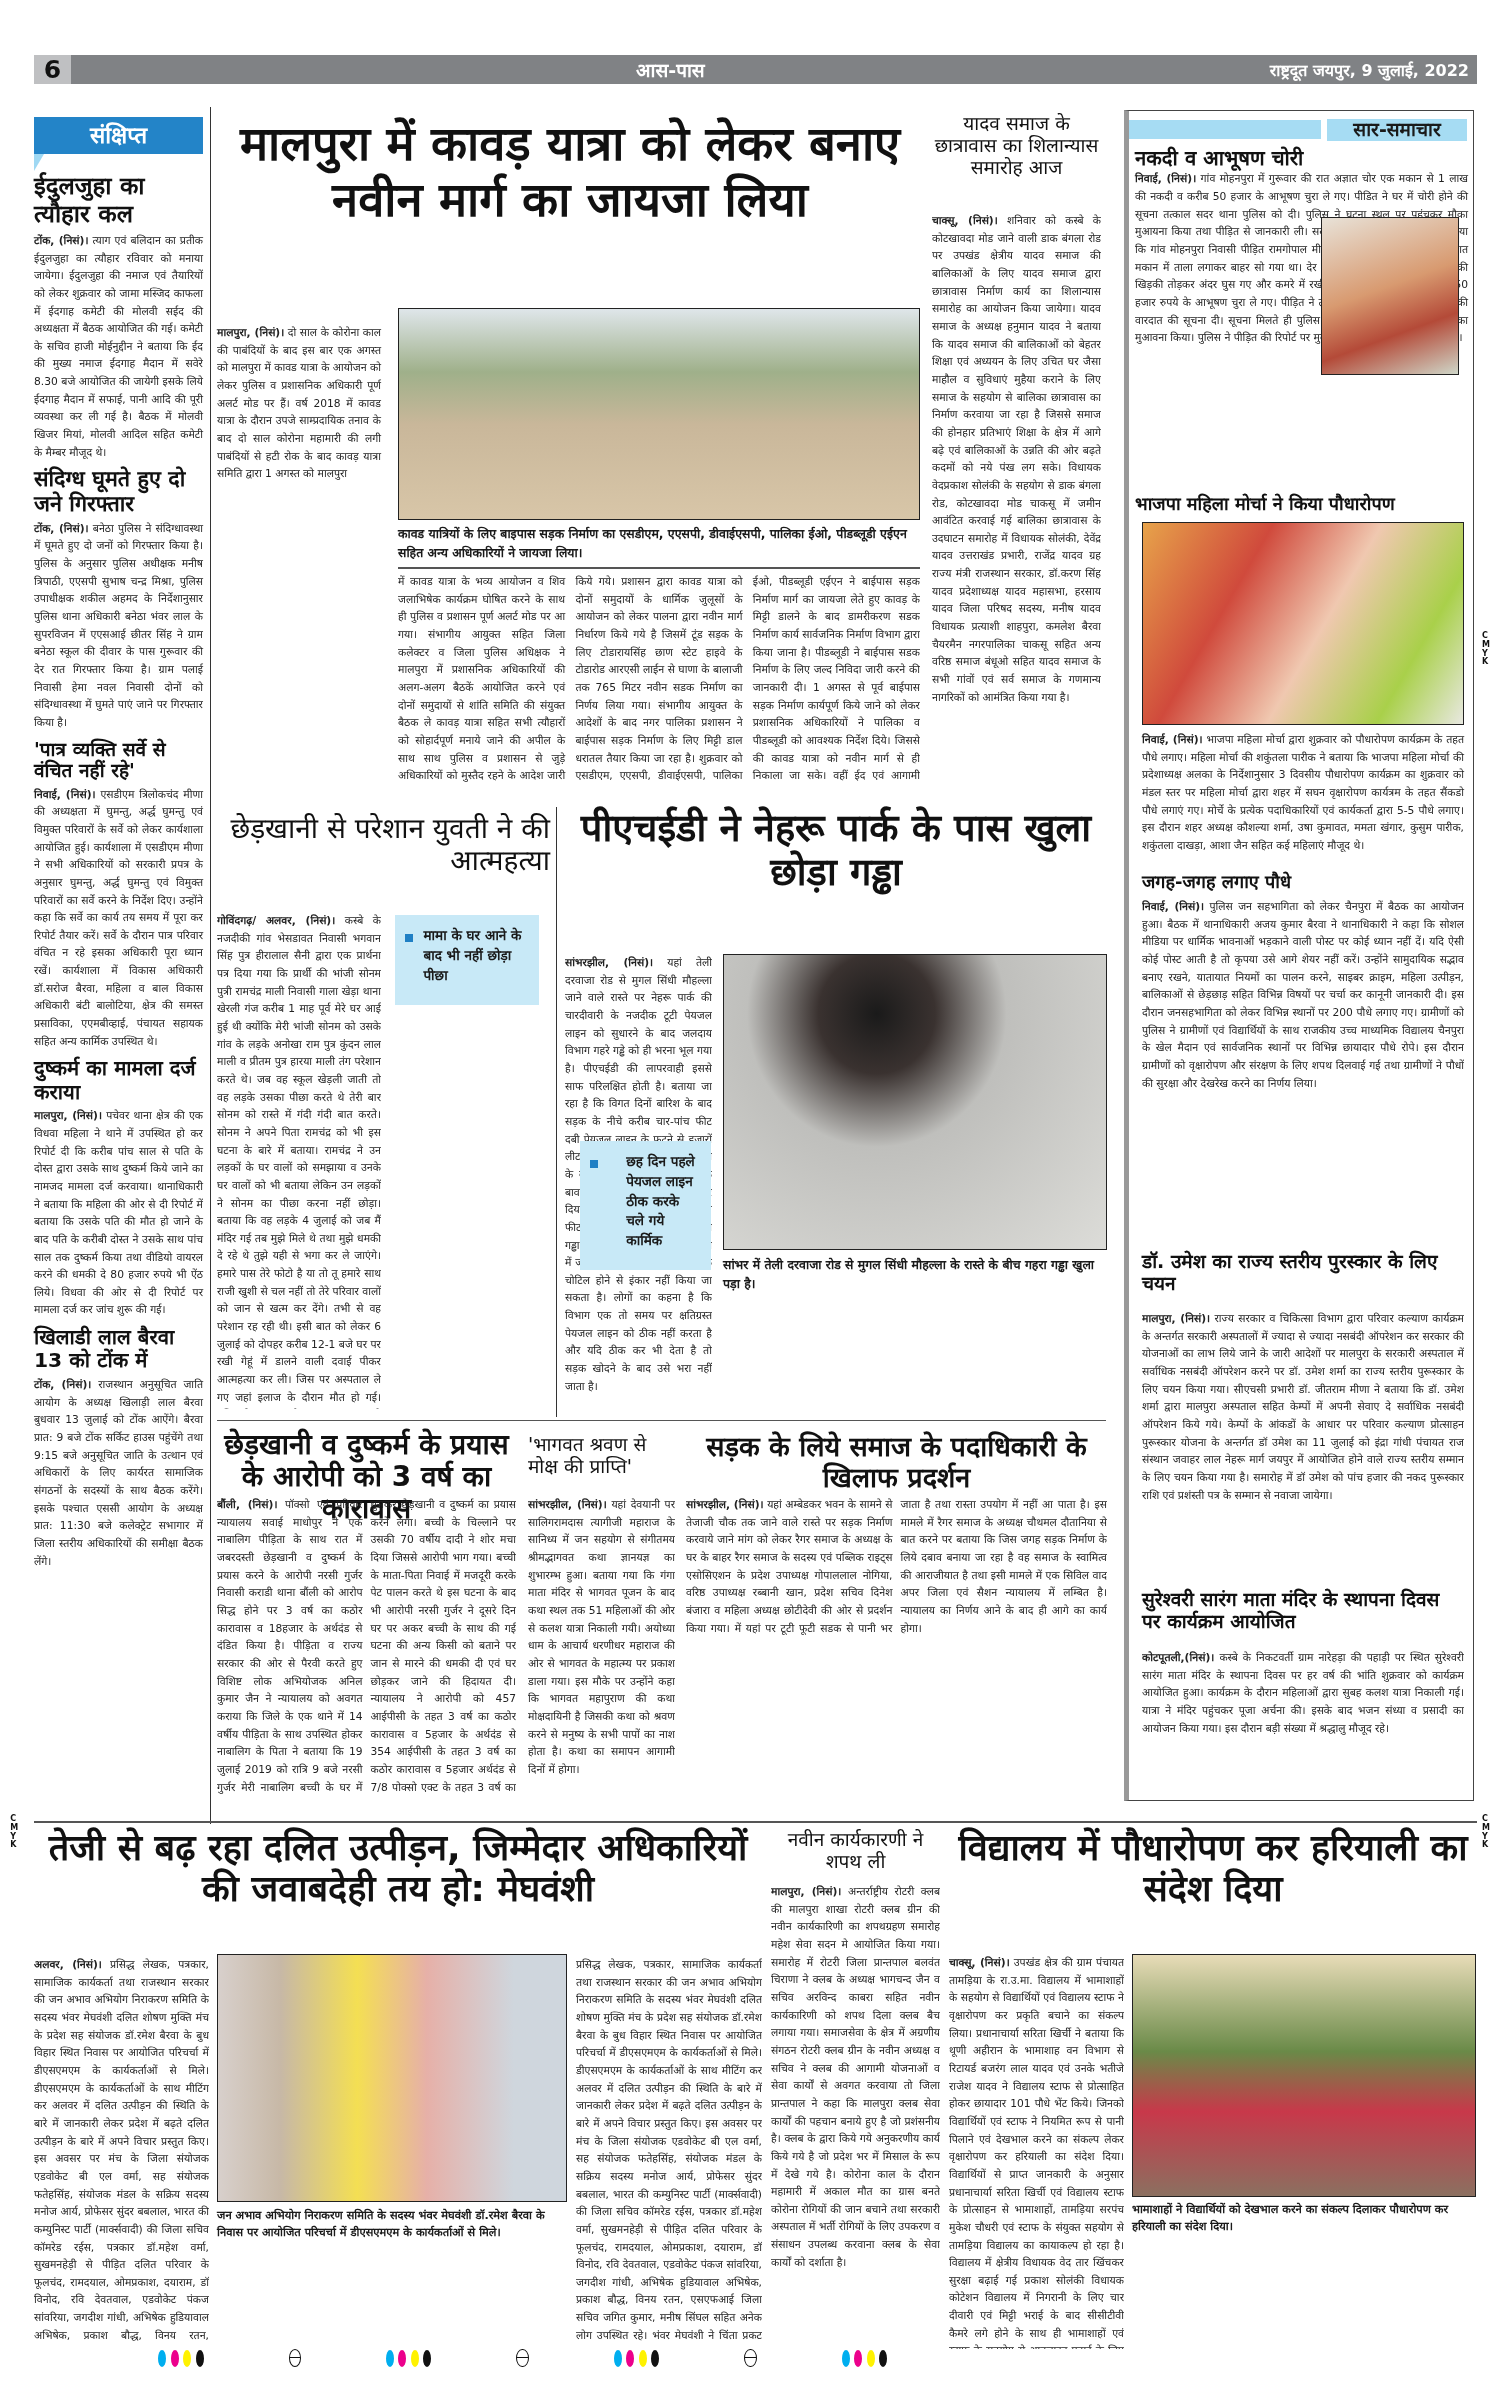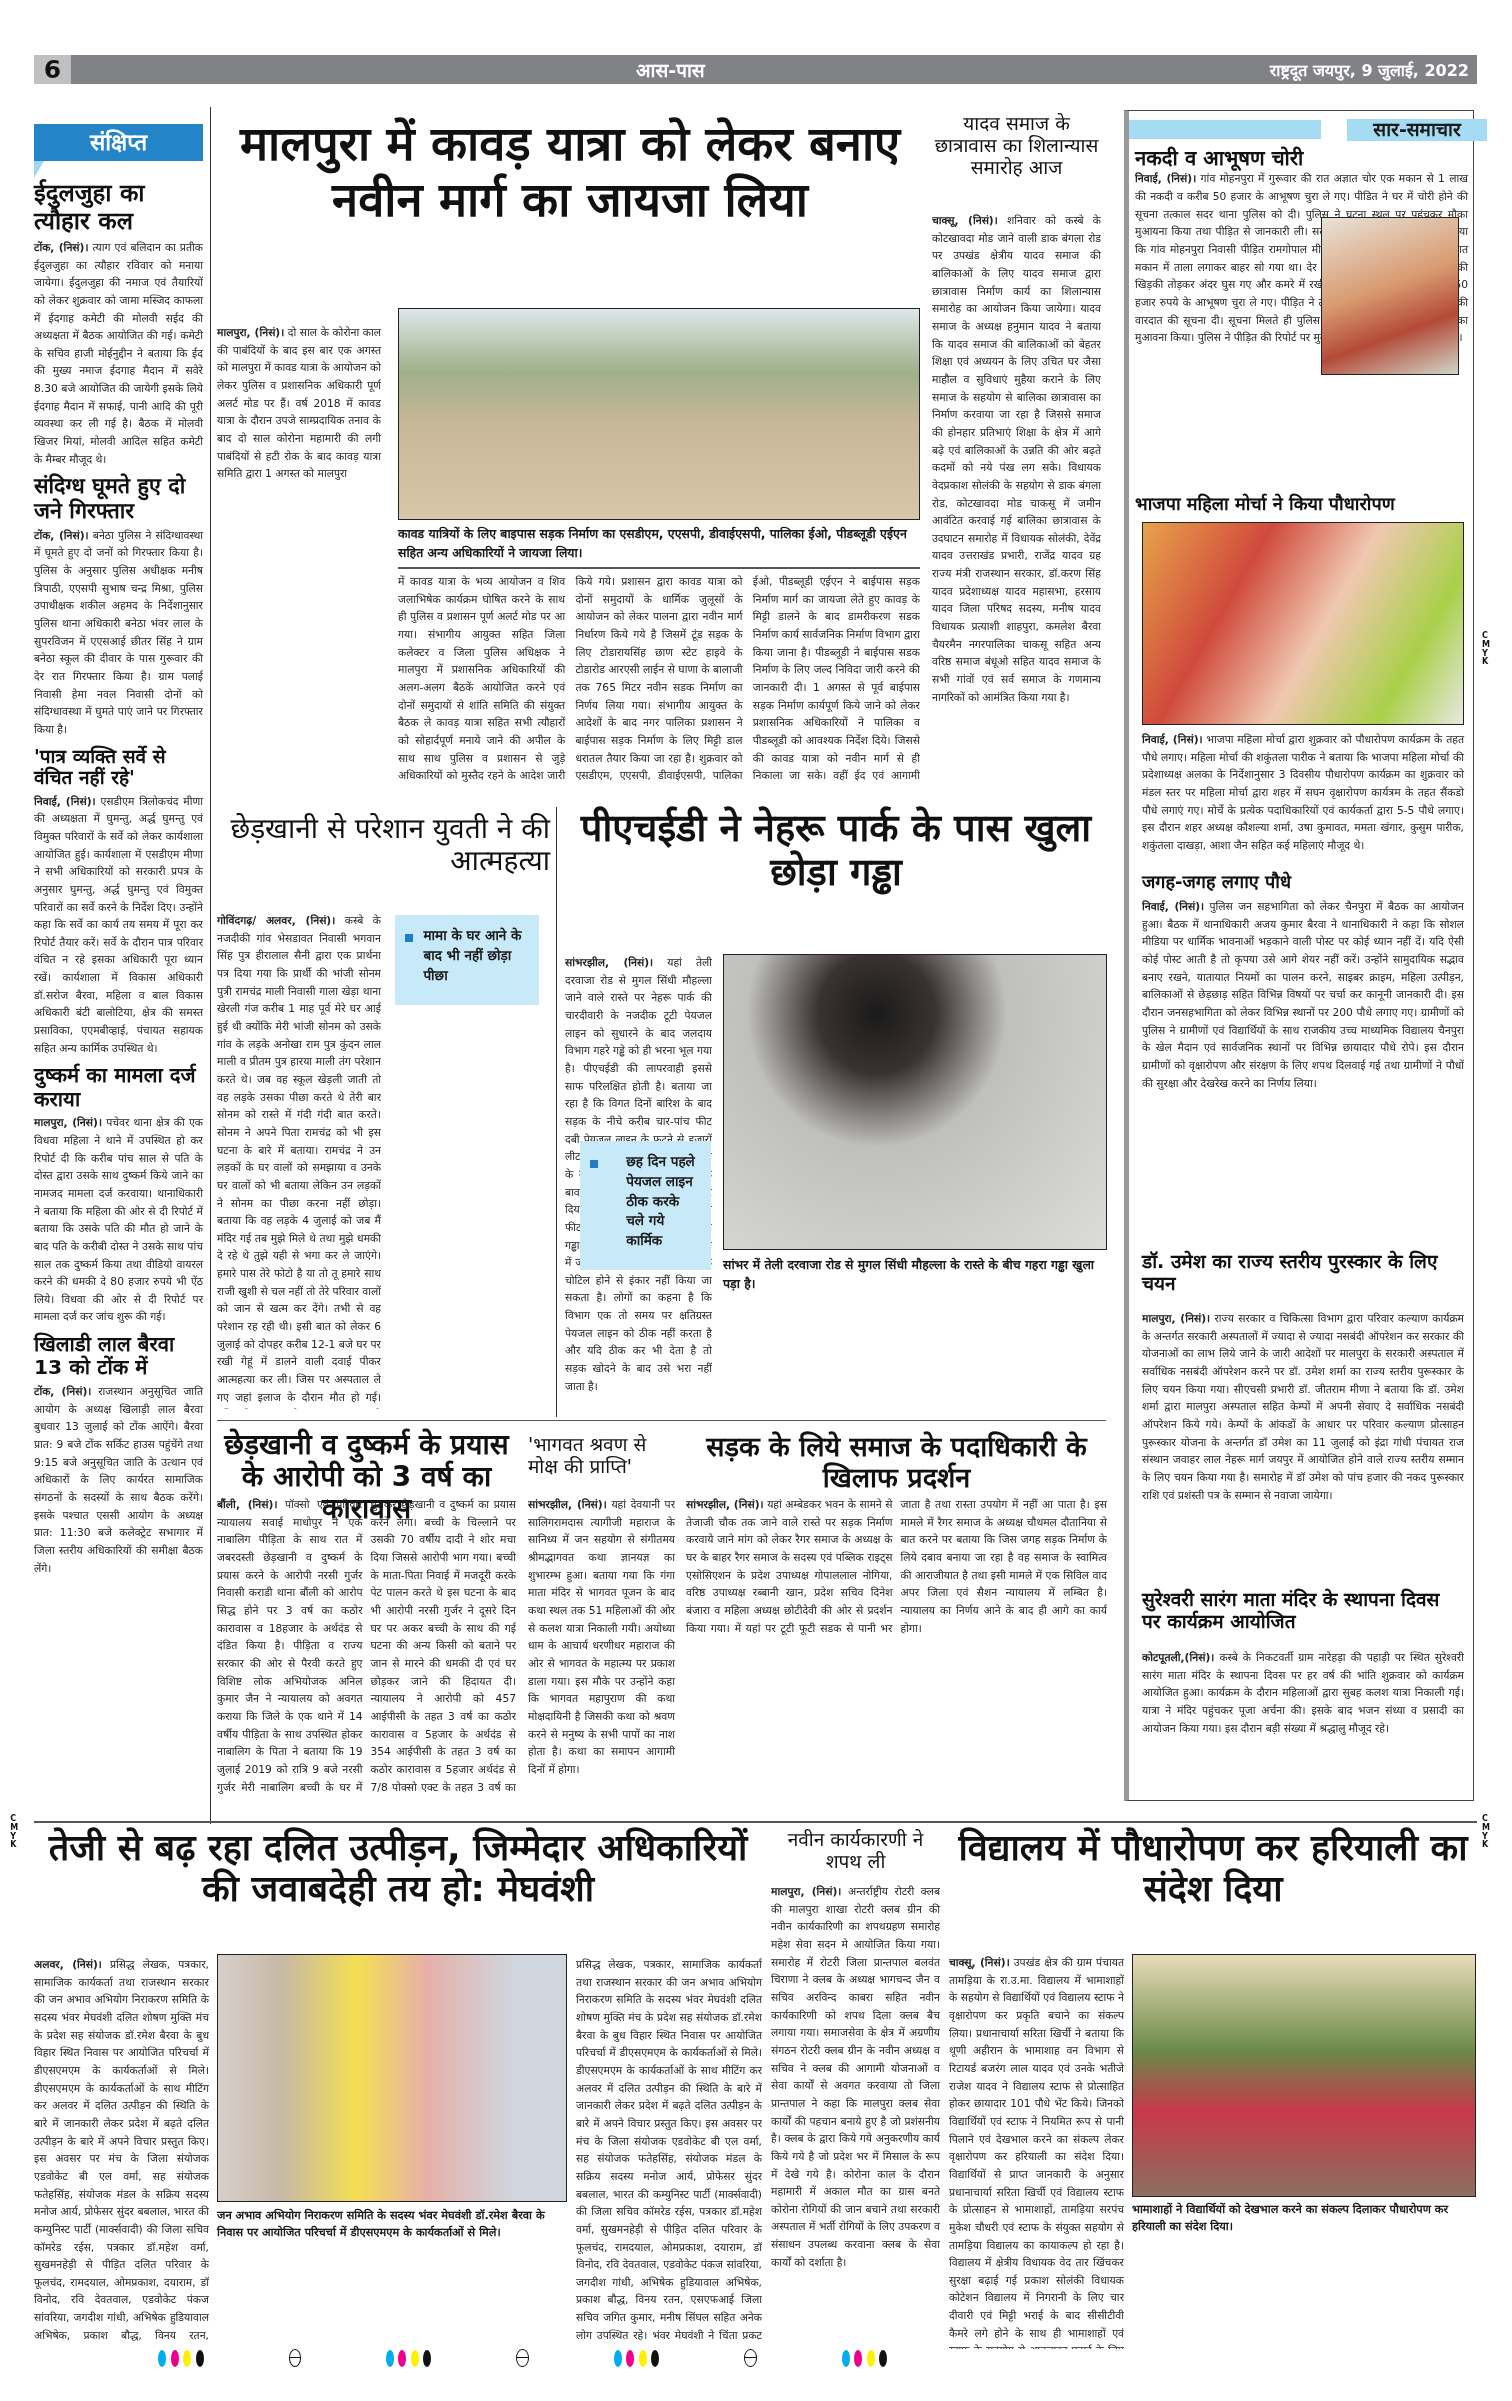--- a/index.html
+++ b/index.html
@@ -28,21 +28,21 @@
 </style>
 </head>
 <body>
 
 <div class="abs hdr">
   <div class="pg">6</div>
   <div class="sec">आस-पास</div>
   <div class="dt">राष्ट्रदूत जयपुर, 9 जुलाई, 2022</div>
 </div>
 
-<div class="abs" style="left:34px; top:124px; width:169px;">
+<div class="abs" style="left:34px; top:117px; width:169px;">
   <div class="tag-blue" style="height:37px; line-height:37px;">संक्षिप्त</div>
   <div style="width:0;height:0;border-left:10.2px solid #9fd8f3;border-bottom:17px solid transparent;"></div>
   <div class="hl" style="font-size:24px; margin-top:2.3px;">ईदुलजुहा का त्यौहार कल</div>
   <div class="body" style="margin-top:3.4px;"><b>टोंक, (निसं)।</b> <span>त्याग एवं बलिदान का प्रतीक ईदुलजुहा का त्यौहार रविवार को मनाया जायेगा। ईदुलजुहा की नमाज एवं तैयारियों को लेकर शुक्रवार को जामा मस्जिद काफला में ईदगाह कमेटी की मोलवी सईद की अध्यक्षता में बैठक आयोजित की गई। कमेटी के सचिव हाजी मोईनुद्दीन ने बताया कि ईद की मुख्य नमाज ईदगाह मैदान में सवेरे 8.30 बजे आयोजित की जायेगी इसके लिये ईदगाह मैदान में सफाई, पानी आदि की पूरी व्यवस्था कर ली गई है। बैठक में मोलवी खिजर मियां, मोलवी आदिल सहित कमेटी के मैम्बर मौजूद थे।</span></div>
   <div class="hl" style="font-size:21.5px; margin-top:5.6px;">संदिग्ध घूमते हुए दो जने गिरफ्तार</div>
   <div class="body" style="margin-top:3.4px;"><b>टोंक, (निसं)।</b> <span>बनेठा पुलिस ने संदिग्धावस्था में घूमते हुए दो जनों को गिरफ्तार किया है। पुलिस के अनुसार पुलिस अधीक्षक मनीष त्रिपाठी, एएसपी सुभाष चन्द्र मिश्रा, पुलिस उपाधीक्षक शकील अहमद के निर्देशानुसार पुलिस थाना अधिकारी बनेठा भंवर लाल के सुपरविजन में एएसआई छीतर सिंह ने ग्राम बनेठा स्कूल की दीवार के पास गुरूवार की देर रात गिरफ्तार किया है। ग्राम पलाई निवासी हेमा नवल निवासी दोनों को संदिग्धावस्था में घुमते पाएं जाने पर गिरफ्तार किया है।</span></div>
   <div class="hl" style="font-size:19px; margin-top:6.8px;">'पात्र व्यक्ति सर्वे से वंचित नहीं रहे'</div>
   <div class="body" style="margin-top:3.4px;"><b>निवाई, (निसं)।</b> <span>एसडीएम त्रिलोकचंद मीणा की अध्यक्षता में घुमन्तु, अर्द्ध घुमन्तु एवं विमुक्त परिवारों के सर्वे को लेकर कार्यशाला आयोजित हुई। कार्यशाला में एसडीएम मीणा ने सभी अधिकारियों को सरकारी प्रपत्र के अनुसार घुमन्तु, अर्द्ध घुमन्तु एवं विमुक्त परिवारों का सर्वे करने के निर्देश दिए। उन्होंने कहा कि सर्वे का कार्य तय समय में पूरा कर रिपोर्ट तैयार करें। सर्वे के दौरान पात्र परिवार वंचित न रहे इसका अधिकारी पूरा ध्यान रखें। कार्यशाला में विकास अधिकारी डॉ.सरोज बैरवा, महिला व बाल विकास अधिकारी बंटी बालोटिया, क्षेत्र की समस्त प्रसाविका, एएमबीव्हाई, पंचायत सहायक सहित अन्य कार्मिक उपस्थित थे।</span></div>
   <div class="hl" style="font-size:20.3px; margin-top:6.8px;">दुष्कर्म का मामला दर्ज कराया</div>
   <div class="body" style="margin-top:3.4px;"><b>मालपुरा, (निसं)।</b> <span>पचेवर थाना क्षेत्र की एक विधवा महिला ने थाने में उपस्थित हो कर रिपोर्ट दी कि करीब पांच साल से पति के दोस्त द्वारा उसके साथ दुष्कर्म किये जाने का नामजद मामला दर्ज करवाया। थानाधिकारी ने बताया कि महिला की ओर से दी रिपोर्ट में बताया कि उसके पति की मौत हो जाने के बाद पति के करीबी दोस्त ने उसके साथ पांच साल तक दुष्कर्म किया तथा वीडियो वायरल करने की धमकी दे 80 हजार रुपये भी ऐंठ लिये। विधवा की ओर से दी रिपोर्ट पर मामला दर्ज कर जांच शुरू की गई।</span></div>
@@ -58,21 +58,21 @@
 <div class="abs photo" style="left:398px; top:308px; width:522px; height:212px; background:linear-gradient(180deg,#dfe6ea 0%,#9fb08a 30%,#c9b79a 55%,#d8c6a8 100%);"></div>
 <div class="abs cap" style="left:398px; top:525px; width:522px;">कावड यात्रियों के लिए बाइपास सड़क निर्माण का एसडीएम, एएसपी, डीवाईएसपी, पालिका ईओ, पीडब्लूडी एईएन सहित अन्य अधिकारियों ने जायजा लिया।</div>
 <div class="abs hr" style="left:398px; top:567px; width:522px; height:1.7px;"></div>
 <div class="abs body" style="left:398px; top:573px; width:522px; column-count:3; column-gap:10.2px; height:212px; overflow:hidden;">में कावड यात्रा के भव्य आयोजन व शिव जलाभिषेक कार्यक्रम घोषित करने के साथ ही पुलिस व प्रशासन पूर्ण अलर्ट मोड पर आ गया। संभागीय आयुक्त सहित जिला कलेक्टर व जिला पुलिस अधिक्षक ने मालपुरा में प्रशासनिक अधिकारियों की अलग-अलग बैठकें आयोजित करने एवं दोनों समुदायों से शांति समिति की संयुक्त बैठक ले कावड़ यात्रा सहित सभी त्यौहारों को सोहार्दपूर्ण मनाये जाने की अपील के साथ साथ पुलिस व प्रशासन से जुड़े अधिकारियों को मुस्तैद रहने के आदेश जारी किये गये। प्रशासन द्वारा कावड यात्रा को दोनों समुदायों के धार्मिक जुलूसों के आयोजन को लेकर पालना द्वारा नवीन मार्ग निर्धारण किये गये है जिसमें टूंड सड़क के लिए टोडारायसिंह छाण स्टेट हाइवे के टोडारोड आरएसी लाईन से घाणा के बालाजी तक 765 मिटर नवीन सडक निर्माण का निर्णय लिया गया। संभागीय आयुक्त के आदेशों के बाद नगर पालिका प्रशासन ने बाईपास सड़क निर्माण के लिए मिट्टी डाल धरातल तैयार किया जा रहा है। शुक्रवार को एसडीएम, एएसपी, डीवाईएसपी, पालिका ईओ, पीडब्लूडी एईएन ने बाईपास सड़क निर्माण मार्ग का जायजा लेते हुए कावड़ के मिट्टी डालने के बाद डामरीकरण सडक निर्माण कार्य सार्वजनिक निर्माण विभाग द्वारा किया जाना है। पीडब्लूडी ने बाईपास सडक निर्माण के लिए जल्द निविदा जारी करने की जानकारी दी। 1 अगस्त से पूर्व बाईपास सड़क निर्माण कार्यपूर्ण किये जाने को लेकर प्रशासनिक अधिकारियों ने पालिका व पीडब्लूडी को आवश्यक निर्देश दिये। जिससे की कावड यात्रा को नवीन मार्ग से ही निकाला जा सके। वहीं ईद एवं आगामी त्यौहारों को देखते हुए शांति एवं कानून व्यवस्था को लेकर पुलिस व प्रशासनिक अधिकारियों ने पुलिस जवानों के साथ शहर में किया फ्लेग मार्च।</div>
 
 <div class="abs hl" style="left:932px; top:113px; width:169px; font-size:19px; font-weight:normal; text-align:center;">यादव समाज के छात्रावास का शिलान्यास समारोह आज</div>
 <div class="abs body" style="left:932px; top:212px; width:169px; height:570px; overflow:hidden;"><b>चाक्सू, (निसं)।</b> <span>शनिवार को कस्बे के कोटखावदा मोड जाने वाली डाक बंगला रोड पर उपखंड क्षेत्रीय यादव समाज की बालिकाओं के लिए यादव समाज द्वारा छात्रावास निर्माण कार्य का शिलान्यास समारोह का आयोजन किया जायेगा। यादव समाज के अध्यक्ष हनुमान यादव ने बताया कि यादव समाज की बालिकाओं को बेहतर शिक्षा एवं अध्ययन के लिए उचित घर जैसा माहौल व सुविधाएं मुहैया कराने के लिए समाज के सहयोग से बालिका छात्रावास का निर्माण करवाया जा रहा है जिससे समाज की होनहार प्रतिभाएं शिक्षा के क्षेत्र में आगे बढ़े एवं बालिकाओं के उन्नति की ओर बढ़ते कदमों को नये पंख लग सके। विधायक वेदप्रकाश सोलंकी के सहयोग से डाक बंगला रोड, कोटखावदा मोड चाकसू में जमीन आवंटित करवाई गई बालिका छात्रावास के उदघाटन समारोह में विधायक सोलंकी, देवेंद्र यादव उत्तराखंड प्रभारी, राजेंद्र यादव ग्रह राज्य मंत्री राजस्थान सरकार, डॉ.करण सिंह यादव प्रदेशाध्यक्ष यादव महासभा, हरसाय यादव जिला परिषद सदस्य, मनीष यादव विधायक प्रत्याशी शाहपुरा, कमलेश बैरवा चैयरमैन नगरपालिका चाकसू सहित अन्य वरिष्ठ समाज बंधूओ सहित यादव समाज के सभी गांवों एवं सर्व समाज के गणमान्य नागरिकों को आमंत्रित किया गया है।</span></div>
 
 <div class="abs" style="left:1124px; top:110px; width:350px; height:1691px; border:1.1px solid #444; border-left:5.6px solid #999;"></div>
 <div class="abs" style="left:1129px; top:120px; width:192px; height:19px; background:#a6dcf3;"></div>
-<div class="abs" style="left:1327px; top:119px; width:140px; height:21.5px; background:#a6dcf3; font-size:19px; font-weight:bold; line-height:21.5px; text-align:center;margin-left:20px;">सार-समाचार</div>
+<div class="abs" style="left:1327px; top:119px; width:140px; height:21.5px; background:#a6dcf3; font-size:19px; font-weight:bold; line-height:21.5px; text-align:center;">सार-समाचार</div>
 <div class="abs" style="left:1135px; top:147px; width:333px;">
   <div class="hl" style="font-size:20.3px;">नकदी व आभूषण चोरी</div>
   <div style="display:flex; gap:6.8px;">
     <div class="body" style="flex:1;"><b>निवाई, (निसं)।</b> <span>गांव मोहनपुरा में गुरूवार की रात अज्ञात चोर एक मकान से 1 लाख की नकदी व करीब 50 हजार के आभूषण चुरा ले गए। पीडित ने घर में चोरी होने की सूचना तत्काल सदर थाना पुलिस को दी। पुलिस ने घटना स्थल पर पहुंचकर मौका मुआयना किया तथा पीड़ित से जानकारी ली। सदर थानाधिकारी कप्तान सिंह ने बताया कि गांव मोहनपुरा निवासी पीड़ित रामगोपाल मीणा ने बताया कि वह गुरूवार की रात मकान में ताला लगाकर बाहर सो गया था। देर रात में अज्ञात चोर मकान में पीछे की खिड़की तोड़कर अंदर घुस गए और कमरे में रखी अलमारी से 1 लाख रुपये तथा 50 हजार रुपये के आभूषण चुरा ले गए। पीड़ित ने तत्काल सदर थाना पुलिस को चोरी की वारदात की सूचना दी। सूचना मिलते ही पुलिस मौके पर पहुंची और घटना स्थल का मुआवना किया। पुलिस ने पीड़ित की रिपोर्ट पर मुकदमा दर्ज कर तलाश शुरू कर दी है।</span></div>
   </div>
 </div>
 <div class="abs photo" style="left:1321px; top:217px; width:138px; height:158px; background:linear-gradient(160deg,#e8e2d8 0%,#d89a70 45%,#b44a38 70%,#cfd6c8 100%);"></div>
 <div class="abs hl" style="left:1135px; top:494px; width:333px; font-size:18px; background:#fff;">भाजपा महिला मोर्चा ने किया पौधारोपण</div>
 <div class="abs photo" style="left:1142px; top:522px; width:322px; height:203px; background:linear-gradient(120deg,#e7a34a 0%,#d04a3c 30%,#f0c8b0 55%,#a9d04a 80%,#e8e8e0 100%);"></div>
 <div class="abs body" style="left:1142px; top:731px; width:322px;"><b>निवाई, (निसं)।</b> <span>भाजपा महिला मोर्चा द्वारा शुक्रवार को पौधारोपण कार्यक्रम के तहत पौधे लगाए। महिला मोर्चा की शकुंतला पारीक ने बताया कि भाजपा महिला मोर्चा की प्रदेशाध्यक्ष अलका के निर्देशानुसार 3 दिवसीय पौधारोपण कार्यक्रम का शुक्रवार को मंडल स्तर पर महिला मोर्चा द्वारा शहर में सघन वृक्षारोपण कार्यत्रम के तहत सैंकडो पौधे लगाएं गए। मोर्चे के प्रत्येक पदाधिकारियों एवं कार्यकर्ता द्वारा 5-5 पौधे लगाए। इस दौरान शहर अध्यक्ष कौशल्या शर्मा, उषा कुमावत, ममता खंगार, कुसुम पारीक, शकुंतला दाखड़ा, आशा जैन सहित कई महिलाएं मौजूद थे।</span></div>

